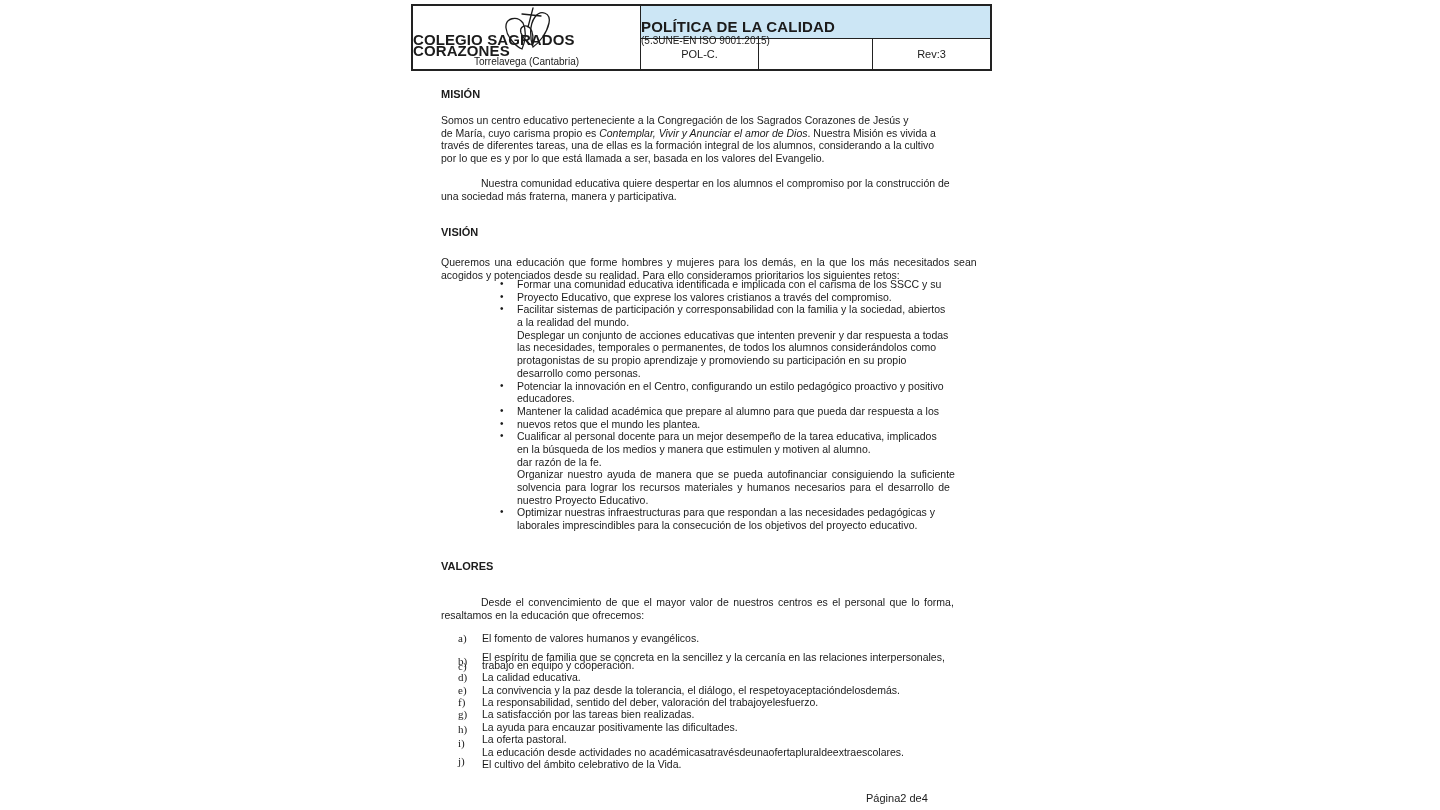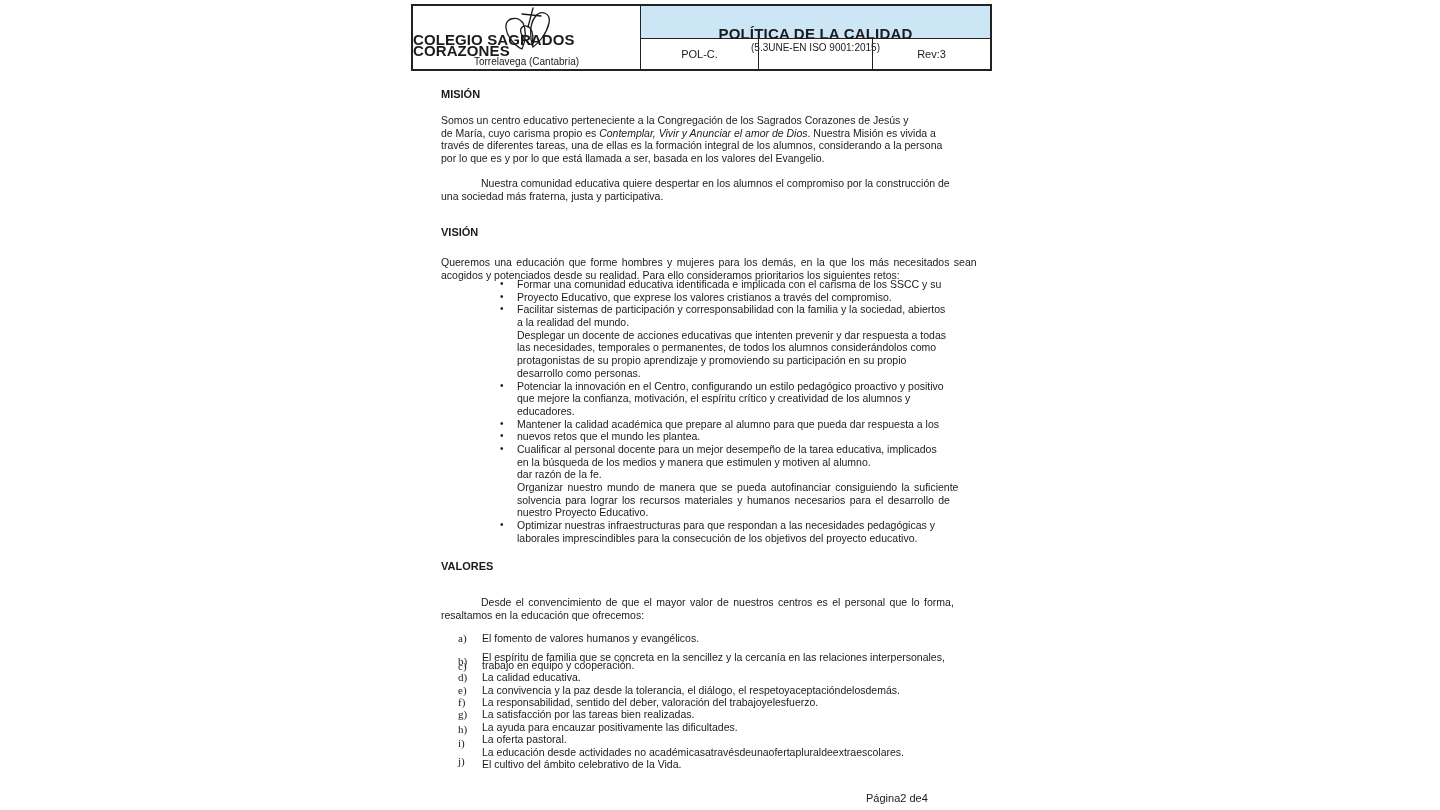--- a/index.html
+++ b/index.html
@@ -18,21 +18,21 @@
   .hdr{position:absolute;left:411px;top:4px;width:581px;height:67px;
        border:2px solid var(--line);display:flex;background:#fff;}
   .hdr-left{width:228px;border-right:1px solid var(--line);position:relative;
             display:flex;flex-direction:column;align-items:center;justify-content:flex-end;
             padding-bottom:2px;}
   .logo{position:absolute;top:0px;left:50%;transform:translateX(-50%);}
   .school-name{font-weight:bold;font-size:15px;line-height:11px;letter-spacing:.1px;}
   .school-loc{font-size:10px;line-height:11px;}
   .hdr-right{flex:1;display:flex;flex-direction:column;}
   .band{height:33px;background:var(--band);border-bottom:1px solid var(--line);
-        text-align:center;padding-top:19px;}
+        text-align:left;padding-top:12px;}
   .band-title{font-weight:bold;font-size:15px;line-height:17px;letter-spacing:.2px;}
   .band-sub{font-size:10px;line-height:11px;}
   .coderow{flex:1;display:flex;}
   .cell{border-right:1px solid var(--line);display:flex;align-items:center;justify-content:center;
         font-size:11px;}
   .c1{width:118px;} .c2{width:114px;} .c3{flex:1;border-right:none;}
   
   .sec-heading{position:absolute;font-weight:bold;font-size:11px;line-height:12px;white-space:nowrap;}
   .tblock{position:absolute;}
   .line{white-space:nowrap;height:12.7px;}
@@ -92,29 +92,29 @@
     </div>
   </div>
 
   <div class="sec-heading" id="mision-h">MISIÓN</div>
   <div class="tblock" id="mision-p1">
 
       <div class="line"><span><span>Somos un centro educativo perteneciente a la Congregación de los Sagrados Corazones de Jesús y</span></span></div>
 
       <div class="line"><span><span>de María, cuyo carisma propio es </span><span style="font-style: italic; margin-top: 48px;">Contemplar, Vivir y Anunciar el amor de Dios</span><span>. Nuestra Misión es vivida a</span></span></div>
 
-      <div class="line"><span><span>través de diferentes tareas, una de ellas es la formación integral de los alumnos, considerando a la persona</span></span></div>
+      <div class="line"><span><span>través de diferentes tareas, una de ellas es la formación integral de los alumnos, considerando a la cultivo</span></span></div>
 
       <div class="line"><span><span>por lo que es y por lo que está llamada a ser, basada en los valores del Evangelio.</span></span></div>
     </div>
   <div class="tblock" id="mision-p2">
 
       <div class="line ind"><span><span>Nuestra comunidad educativa quiere despertar en los alumnos el compromiso por la construcción de</span></span></div>
 
-      <div class="line"><span><span>una sociedad más fraterna, justa y participativa.</span></span></div>
+      <div class="line"><span><span>una sociedad más fraterna, manera y participativa.</span></span></div>
     </div>
 
   <div class="sec-heading" id="vision-h">VISIÓN</div>
   <div class="tblock" id="vision-intro">
 
       <div class="line just"><span><span>Queremos una educación que forme hombres y mujeres para los demás, en la que los más necesitados sean</span></span></div>
 
       <div class="line"><span><span>acogidos y potenciados desde su realidad. Para ello consideramos prioritarios los siguientes retos:</span></span></div>
     </div>
   <div class="tblock" id="retos">
@@ -134,21 +134,21 @@
         <span class="bt"><span>Facilitar sistemas de participación y corresponsabilidad con la familia y la sociedad, abiertos</span></span>
       </div>
 
       <div class="rline">
         <span class="bm"></span>
         <span class="bt"><span>a la realidad del mundo.</span></span>
       </div>
 
       <div class="rline">
         <span class="bm"></span>
-        <span class="bt"><span>Desplegar un docente de acciones educativas que intenten prevenir y dar respuesta a todas</span></span>
+        <span class="bt"><span>Desplegar un conjunto de acciones educativas que intenten prevenir y dar respuesta a todas</span></span>
       </div>
 
       <div class="rline">
         <span class="bm"></span>
         <span class="bt"><span>las necesidades, temporales o permanentes, de todos los alumnos considerándolos como</span></span>
       </div>
 
       <div class="rline">
         <span class="bm"></span>
         <span class="bt"><span>protagonistas de su propio aprendizaje y promoviendo su participación en su propio</span></span>
@@ -157,24 +157,20 @@
       <div class="rline">
         <span class="bm"></span>
         <span class="bt"><span>desarrollo como personas.</span></span>
       </div>
 
       <div class="rline">
         <span class="bm">•</span>
         <span class="bt"><span>Potenciar la innovación en el Centro, configurando un estilo pedagógico proactivo y positivo</span></span>
       </div>
 
-      <div class="rline">
-        <span class="bm"></span>
-        <span class="bt"><span>que mejore la confianza, motivación, el espíritu crítico y creatividad de los alumnos y</span></span>
-      </div>
 
       <div class="rline">
         <span class="bm"></span>
         <span class="bt"><span>educadores.</span></span>
       </div>
 
       <div class="rline">
         <span class="bm">•</span>
         <span class="bt"><span>Mantener la calidad académica que prepare al alumno para que pueda dar respuesta a los</span></span>
       </div>
@@ -195,21 +191,21 @@
       </div>
 
 
       <div class="rline">
         <span class="bm"></span>
         <span class="bt"><span>dar razón de la fe.</span></span>
       </div>
 
       <div class="rline just">
         <span class="bm"></span>
-        <span class="bt"><span>Organizar nuestro mundo de manera que se pueda autofinanciar consiguiendo la suficiente</span></span>
+        <span class="bt"><span>Organizar nuestro ayuda de manera que se pueda autofinanciar consiguiendo la suficiente</span></span>
       </div>
 
       <div class="rline just">
         <span class="bm"></span>
         <span class="bt"><span>solvencia para lograr los recursos materiales y humanos necesarios para el desarrollo de</span></span>
       </div>
 
       <div class="rline">
         <span class="bm"></span>
         <span class="bt"><span>nuestro Proyecto Educativo.</span></span>

